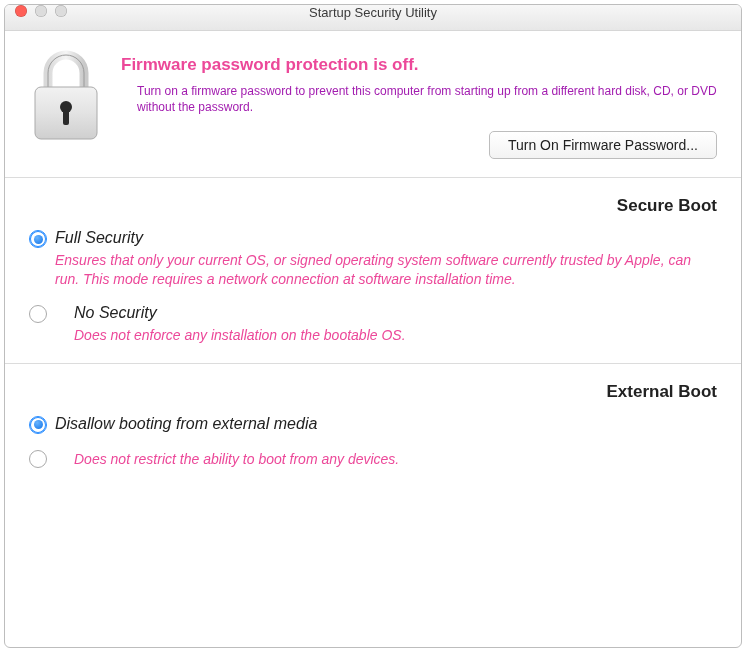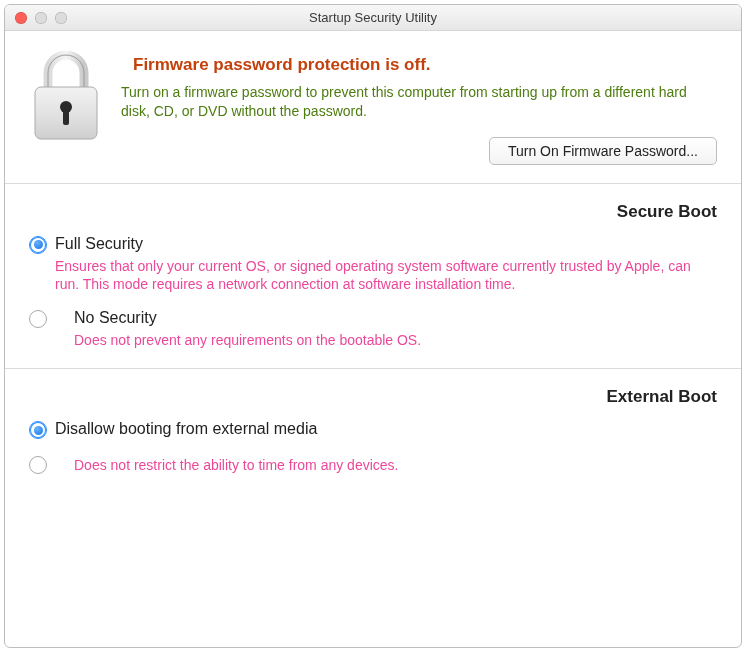--- a/index.html
+++ b/index.html
@@ -19,21 +19,20 @@
     background: #fff;
     overflow: hidden;
     display: flex;
     flex-direction: column;
   }
   .titlebar {
     height: 26px;
     background: linear-gradient(#f7f7f7, #e7e7e7);
     border-bottom: 1px solid #d6d6d6;
     display: flex;
-    align-items: center;
     position: relative;
   }
   .traffic-lights {
     display: flex;
     gap: 8px;
     margin-left: 10px;
   }
   .tl {
     width: 12px; height: 12px; border-radius: 50%;
     box-shadow: inset 0 0 0 0.5px rgba(0,0,0,0.25);
@@ -60,27 +59,28 @@
   .firmware-section {
     display: flex;
     gap: 18px;
     align-items: flex-start;
   }
   .lock-svg { flex: 0 0 auto; }
   .firmware-text { flex: 1; }
   .firmware-heading {
     font-size: 17px;
     font-weight: 700;
-    margin: 6px 12px 8px;
-    color: #c2410c;
+    margin: 6px 0 8px;
+    color: #ec4899;
   }
   .firmware-desc {
-    font-size: 14px;
-    color: #4d7c0f;
+    font-size: 12px;
+    color: #a21caf;
     line-height: 1.35;
+    margin-left: 16px;
   }
   .button-row {
     display: flex;
     justify-content: flex-end;
     margin-top: 16px;
     align-items: center;
   }
   .mac-button {
     font-size: 14px;
     padding: 5px 18px;
@@ -118,21 +118,21 @@
     box-shadow: 0 0 0 1px #2b8eff inset;
   }
   .radio-visual.selected::after {
     content: "";
     position: absolute;
     left: 3.5px; top: 3.5px;
     width: 9px; height: 9px;
     border-radius: 50%;
     background: radial-gradient(circle at 35% 30%, #68b4ff, #1373e6);
   }
-  .radio-labels { flex: 1; }
+  .radio-labels { flex: 1; font-style: italic; }
   .radio-title {
     font-size: 16px;
     color: #222;
     line-height: 1.3;
   }
   .radio-desc {
     font-size: 14px;
     color: #ec4899;
     line-height: 1.35;
     margin-top: 2px;
@@ -191,37 +191,37 @@
         <div class="radio-title">Full Security</div>
         <div class="radio-desc">Ensures that only your current OS, or signed operating system software currently trusted by Apple, can run. This mode requires a network connection at software installation time.</div>
       </div>
     </div>
 
 
     <div class="radio-option">
       <div class="radio-visual"></div>
       <div class="radio-labels">
         <div class="radio-title">No Security</div>
-        <div class="radio-desc">Does not prevent any requirements on the bootable OS.</div>
+        <div class="radio-desc">Does not enforce any installation on the bootable OS.</div>
       </div>
     </div>
   </div>
 
   <hr class="hr">
 
   <div class="section">
     <div class="group-heading">External Boot</div>
 
     <div class="radio-option">
       <div class="radio-visual selected"></div>
       <div class="radio-labels">
         <div class="radio-title">Disallow booting from external media</div>
       </div>
     </div>
 
     <div class="radio-option">
       <div class="radio-visual"></div>
       <div class="radio-labels">
-        <div class="radio-desc">Does not restrict the ability to time from any devices.</div>
+        <div class="radio-desc">Does not restrict the ability to boot from any devices.</div>
       </div>
     </div>
   </div>
 </div>
 
 </body></html>

